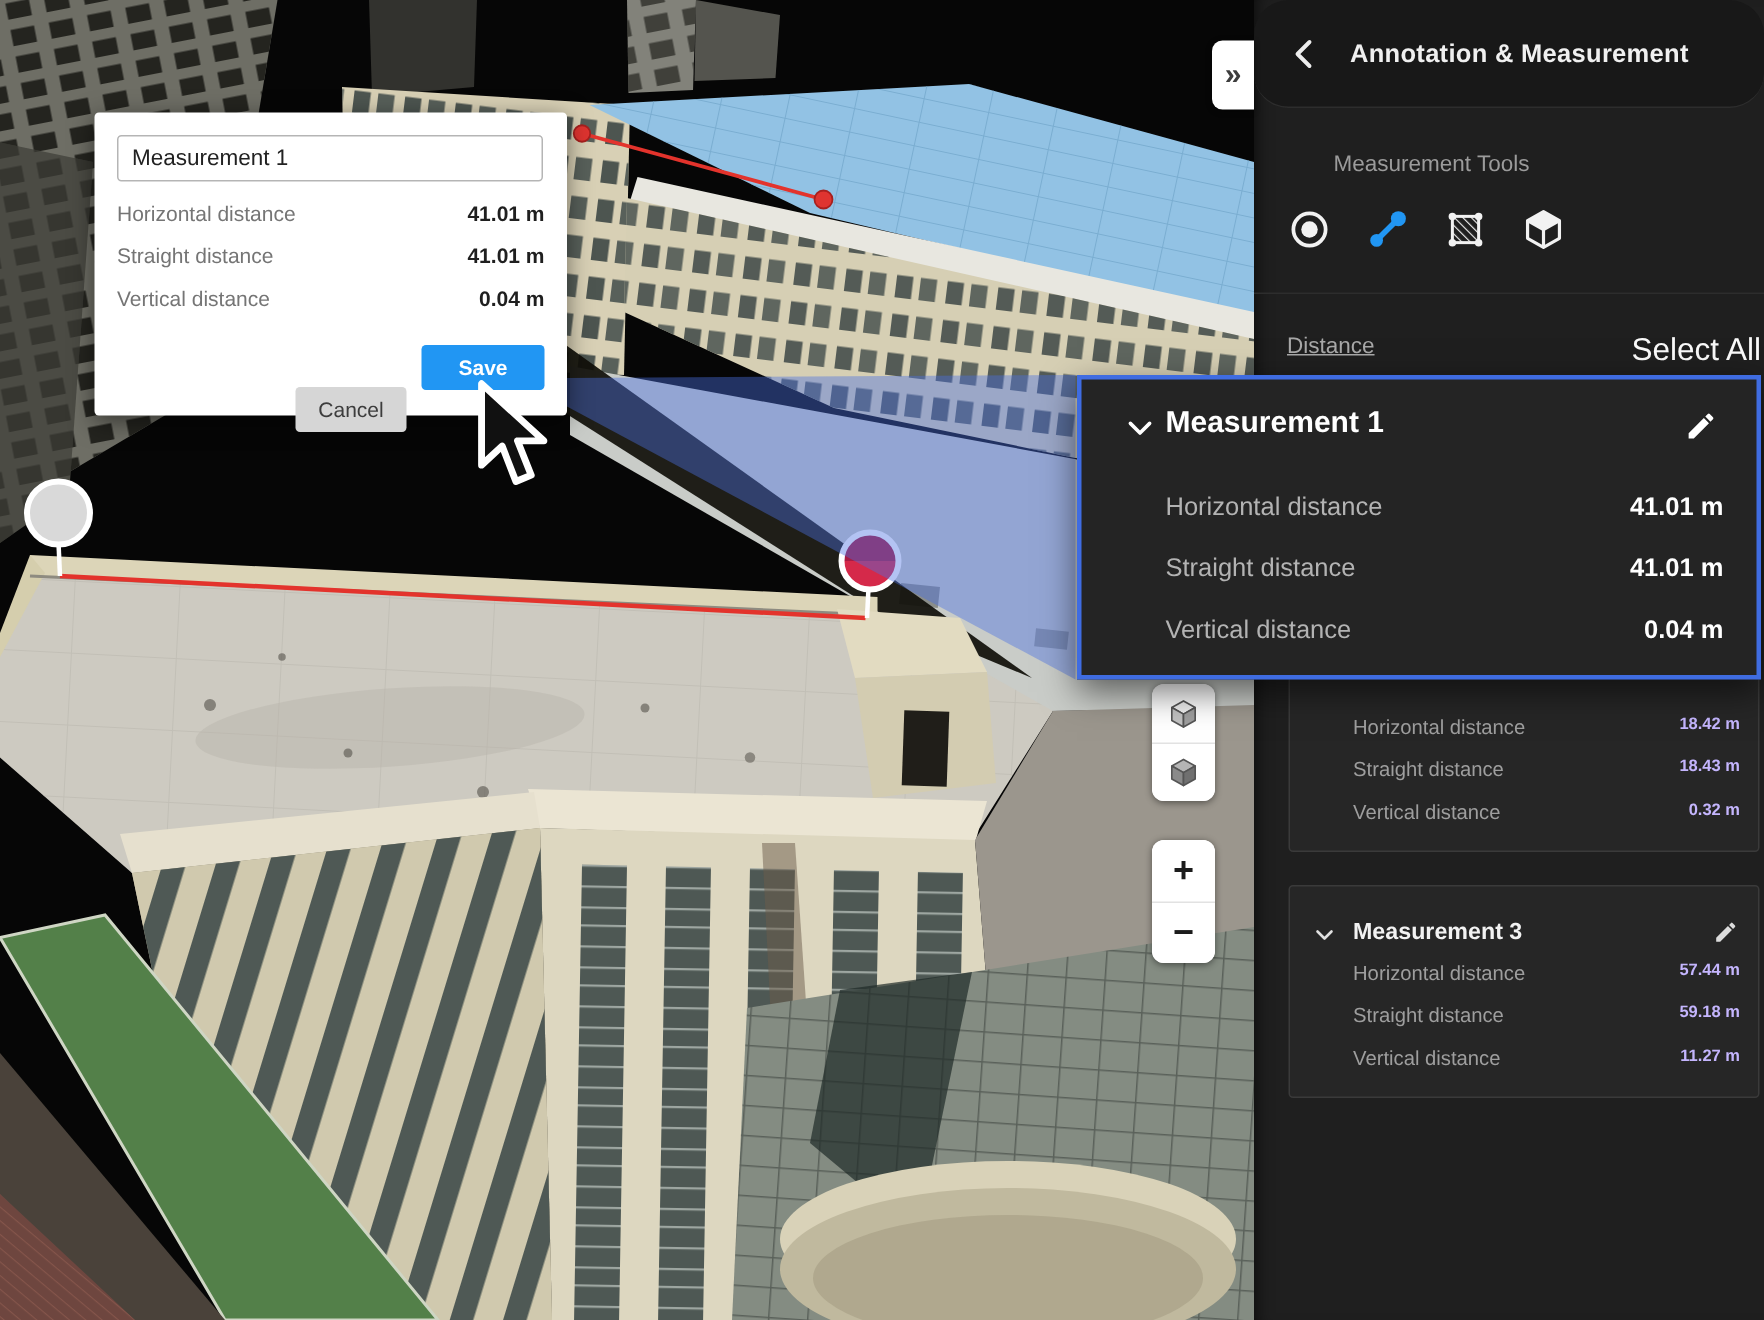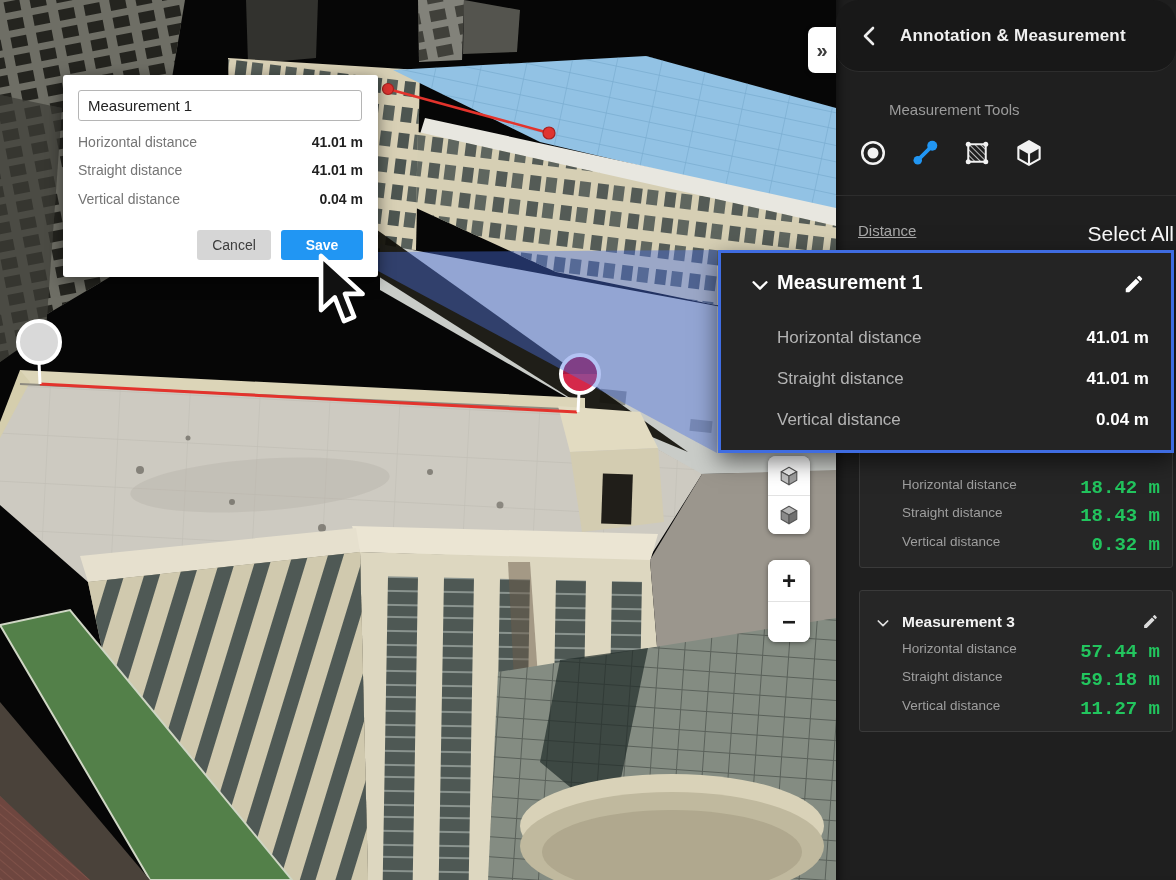--- a/index.html
+++ b/index.html
@@ -16,21 +16,21 @@
            border-radius:3px; box-shadow:0 4px 16px rgba(0,0,0,.5); z-index:30; }
   .popup .name-input { position:absolute; left:15px; top:15px; width:284px; height:31px;
            border:1px solid #b5b5b5; border-radius:3px; font-family:"Liberation Sans",sans-serif;
            font-size:15px; color:#222; padding:0 9px; outline:none; background:#fff; }
   .popup .prow { position:absolute; left:15px; right:15px; height:18px; }
   .popup .prow .plabel { position:absolute; left:0; font-size:14px; color:#757575; }
   .popup .prow .pvalue { position:absolute; right:0; font-size:14px; font-weight:bold; color:#1f1f1f; }
   .popup .btn { position:absolute; top:155px; height:30px; border:none; border-radius:3px;
            font-family:"Liberation Sans",sans-serif; font-size:14px; cursor:pointer;
            display:flex; align-items:center; justify-content:center; }
-  .popup .btn.cancel { left:134px; width:74px; background:#d6d6d6; color:#3d3d3d; }
+  .popup .btn.cancel { left:134px; width:74px; background:#d6d6d6; color:#3d3d3d;margin-top:28px; }
   .popup .btn.save { left:218px; width:82px; background:#2196F3; color:#fff; font-weight:bold; }
 
   
   .collapse-btn { position:absolute; left:808px; top:27px; width:28px; height:46px; background:#fff;
            border:none; border-radius:7px 0 0 7px; z-index:40; cursor:pointer;
            display:flex; align-items:center; justify-content:center;
            font-size:20px; font-weight:bold; color:#3d3d3d; box-shadow:0 1px 4px rgba(0,0,0,.4); }
   .ctl-group { position:absolute; left:768px; width:42px; background:#fff; border-radius:8px;
            box-shadow:0 1px 5px rgba(0,0,0,.45); z-index:25; overflow:hidden; }
   .ctl-group .cell { width:42px; display:flex; align-items:center; justify-content:center;
@@ -57,21 +57,21 @@
   .dist-row { position:absolute; left:0; top:222px; width:340px; height:20px; }
   .dist-row .dlabel { position:absolute; left:22px; font-size:15px; color:#a8a8a8;text-decoration:underline; }
   .dist-row .dselect { position:absolute; right:2px; font-size:21px; color:#fafafa; cursor:pointer; }
 
   .mcard { position:absolute; left:23px; width:314px; background:#262626; border:1px solid #3a3a3a;
            border-radius:3px; }
   #card2 { top:398px; height:170px; }
   #card3 { top:590px; height:142px; }
   .mcard .mrow { position:absolute; left:0; width:100%; height:20px; }
   .mcard .mrow .mlabel { position:absolute; left:42px; font-size:13.5px; color:#9e9e9e; }
-  .mcard .mrow .mvalue { position:absolute; right:12px; font-size:19px; font-weight:bold; color:#22c55e;font-family:Liberation Mono, monospace; }
+  .mcard .mrow .mvalue { position:absolute; right:12px; font-size:11px; font-weight:bold; color:#c4b5fd; }
   .mcard .mhead { position:absolute; left:0; top:20px; width:100%; height:24px; }
   .mcard .mhead .chev { position:absolute; left:15px; top:4px; width:16px; height:16px; cursor:pointer; }
   .mcard .mhead .mtitle { position:absolute; left:42px; top:2px; font-size:15.5px; font-weight:bold; color:#f2f2f2; }
   .mcard .mhead .pencil { position:absolute; right:13px; top:2px; width:17px; height:17px; cursor:pointer; }
 
   
   #selected-card { position:absolute; left:718px; top:250px; width:456px; height:203px;
            background:#242424; border:3px solid #3F6CE1; z-index:50;
            box-shadow:0 8px 22px rgba(0,0,0,.55); }
   #selected-card .shead { position:absolute; left:0; top:17px; width:100%; height:30px; }

